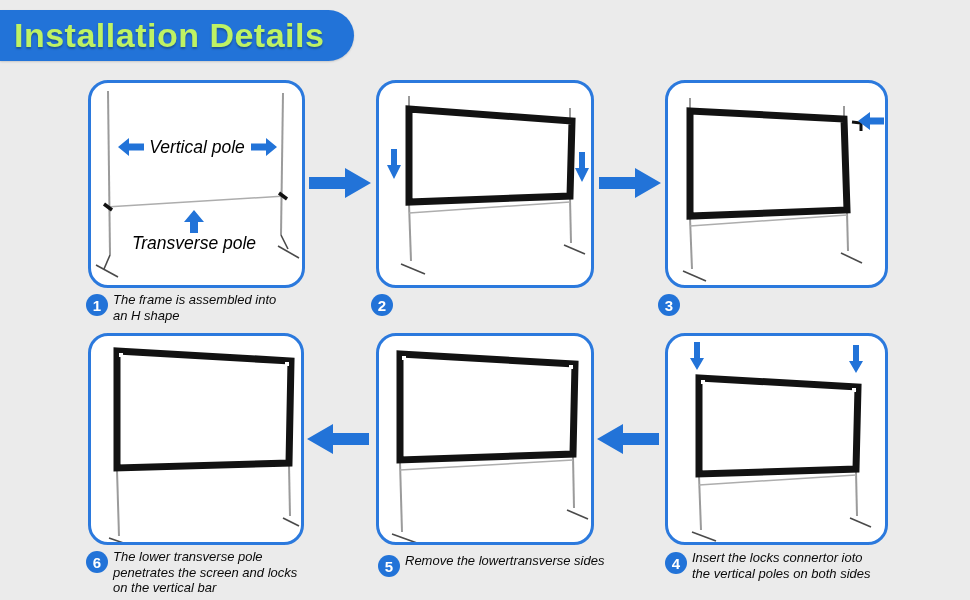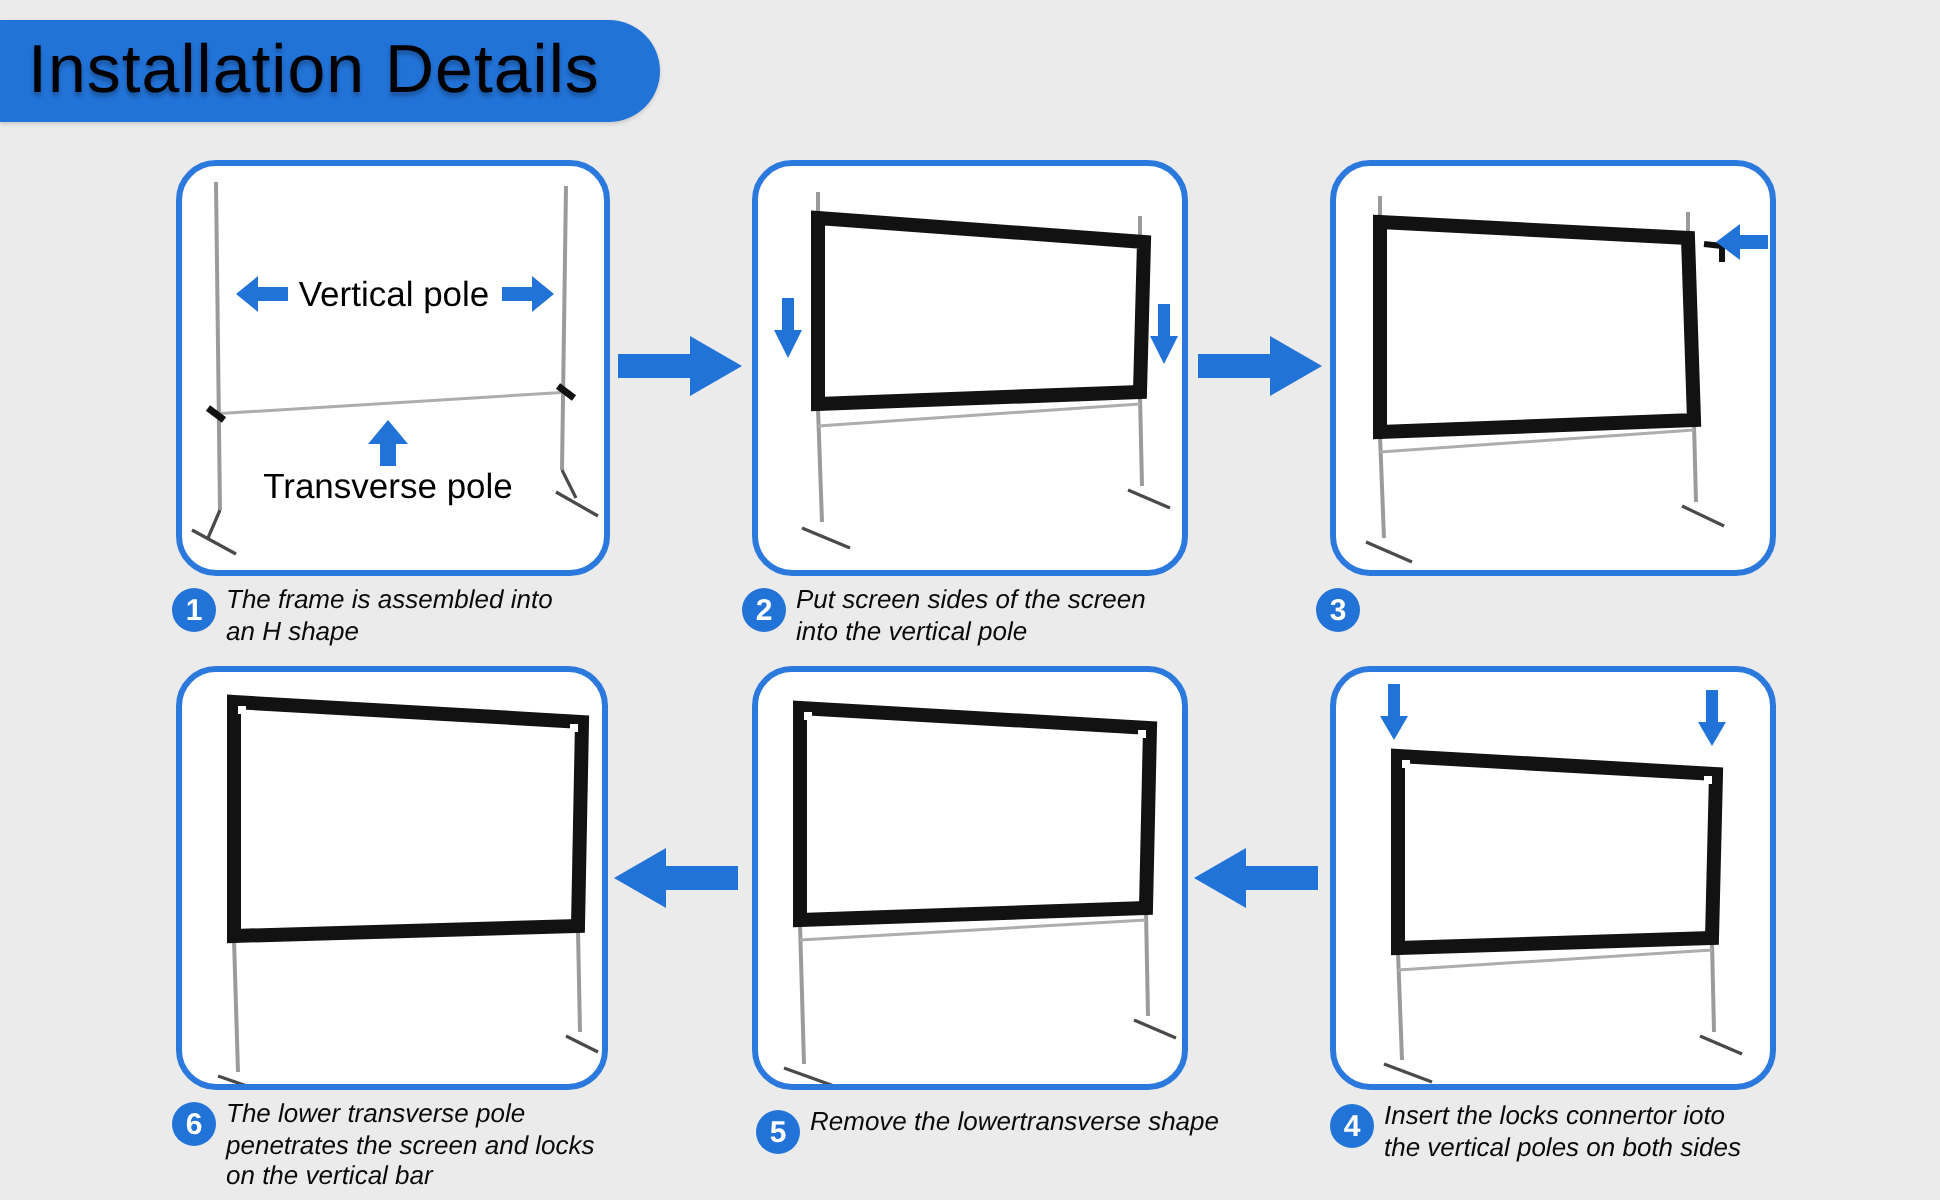--- a/index.html
+++ b/index.html
@@ -1,32 +1,32 @@
 <!DOCTYPE html>
 <html><head>
 <meta charset="utf-8">
 <style>
   html,body{margin:0;padding:0;}
   .stage{position:relative;width:970px;height:600px;background:#ebebeb;overflow:hidden;
          font-family:"Liberation Sans",sans-serif;}
   .header{position:absolute;left:0;top:10px;height:51px;background:#2273d8;
           border-radius:0 28px 28px 0;display:flex;align-items:center;
           padding:0 30px 0 14px;box-shadow:0 1px 2px rgba(0,0,0,.15);}
-  .header-title{color:#000000;font-weight:normal;font-size:34px;letter-spacing:.5px;
+  .header-title{color:#bef264;font-weight:bold;font-size:34px;letter-spacing:.5px;
           text-shadow:0 2px 2px rgba(0,0,0,.28);white-space:nowrap;}
   .panel{position:absolute;background:#fff;border:3px solid #2b79dd;border-radius:20px;
          box-sizing:border-box;}
   .panel svg{display:block;width:100%;height:100%;}
   .flow-arrow{position:absolute;}
   .caption{position:absolute;display:flex;align-items:flex-start;gap:5px;}
   .num{width:22px;height:22px;border-radius:50%;background:#2273d8;color:#fff;
        font-weight:bold;font-size:15px;display:flex;align-items:center;justify-content:center;
        flex:0 0 22px;margin-top:2px;}
   .cap-text{font-size:13px;line-height:15.5px;color:#0a0a0a;white-space:pre-line;font-style:italic;}
-  #p1{left:88px;top:80px;width:217px;height:208px;}
+  #p1{left:88px;top:80px;width:217px;height:208px;font-style:italic;}
   #p2{left:376px;top:80px;width:218px;height:208px;}
   #p3{left:665px;top:80px;width:223px;height:208px;}
   #p6{left:88px;top:333px;width:216px;height:212px;}
   #p5{left:376px;top:333px;width:218px;height:212px;}
   #p4{left:665px;top:333px;width:223px;height:212px;}
   #fa1{left:309px;top:166px;}
   #fa2{left:599px;top:166px;}
   #fa3{left:597px;top:422px;}
   #fa4{left:307px;top:422px;}
   #cap1{left:86px;top:292px;}
@@ -166,34 +166,32 @@
     <polygon class="blue" points="62,11 26,11 26,2 0,17 26,32 26,23 62,23"></polygon>
   </svg>
 
   <div class="caption" id="cap1">
     <span class="num">1</span>
     <span class="cap-text" style="width:182px">The frame is assembled into
 an H shape</span>
   </div>
   <div class="caption" id="cap2">
     <span class="num">2</span>
-    <span class="cap-text" style="width:198px">Put screen sides of the screen
-into the vertical pole</span>
   </div>
   <div class="caption" id="cap3">
     <span class="num">3</span>
   </div>
   <div class="caption" id="cap4">
     <span class="num">4</span>
     <span class="cap-text" style="width:210px">Insert the locks connertor ioto
 the vertical poles on both sides</span>
   </div>
   <div class="caption" id="cap5">
     <span class="num">5</span>
-    <span class="cap-text" style="width:230px">Remove the lowertransverse shape</span>
+    <span class="cap-text" style="width:230px">Remove the lowertransverse sides</span>
   </div>
   <div class="caption" id="cap6">
     <span class="num">6</span>
     <span class="cap-text" style="width:205px">The lower transverse pole
 penetrates the screen and locks
 on the vertical bar</span>
   </div>
 
 </div>
 

